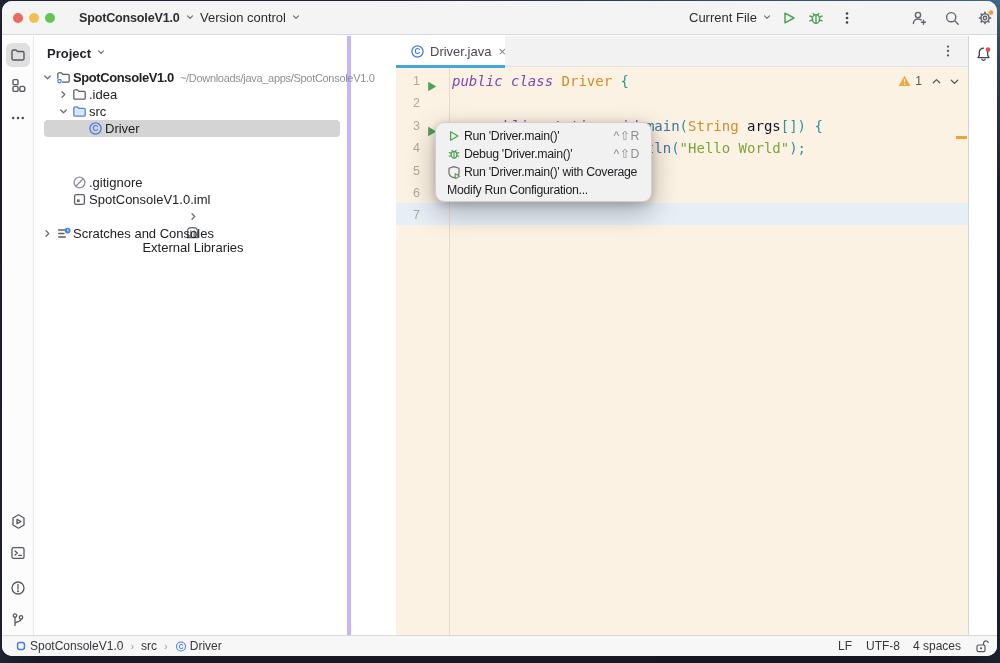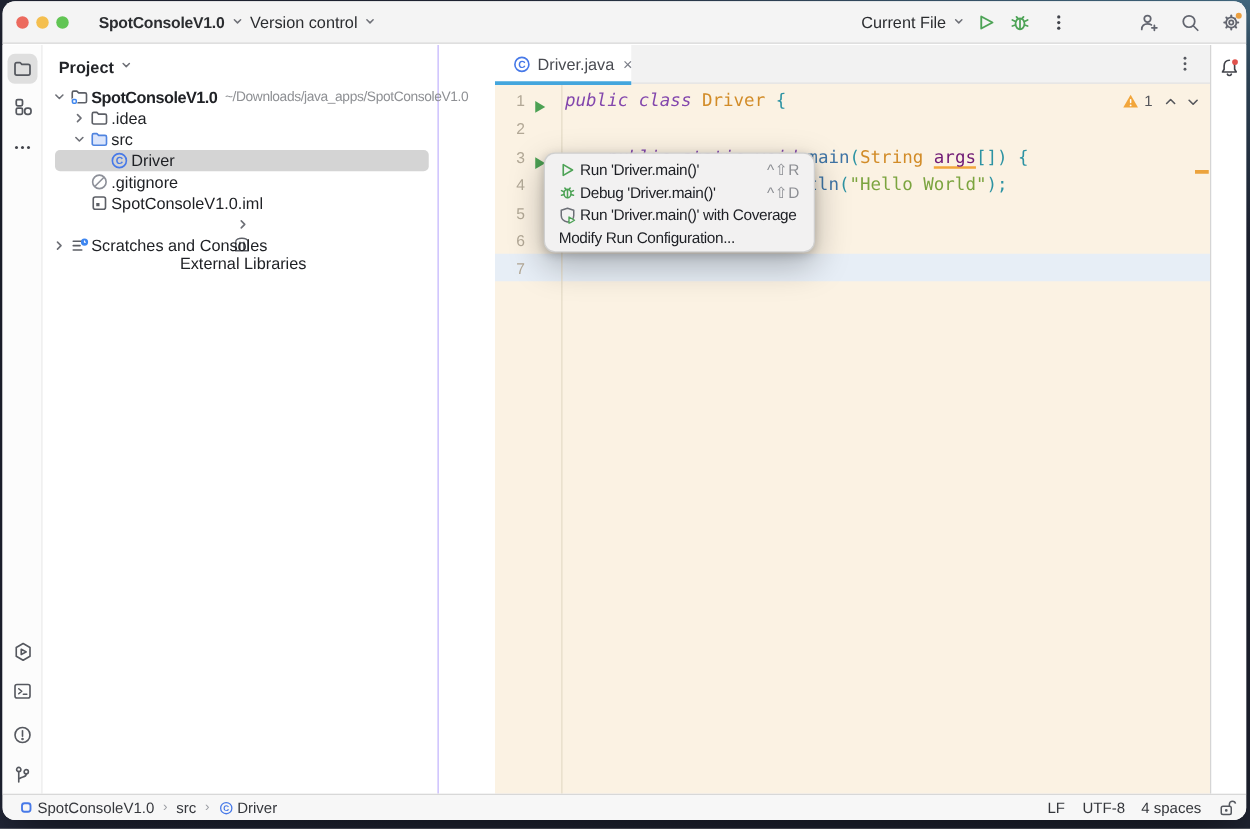--- a/index.html
+++ b/index.html
@@ -39,21 +39,21 @@
   }
   .stripe-btn { position:absolute; left:4px; width:24px; height:24px; border-radius:6px;
     display:flex; align-items:center; justify-content:center; }
   .stripe-btn.active { background:#dfdfdf; }
   .stripe-right {
     position:absolute; right:0; top:0; bottom:0; width:29px;
     background:#ffffff; border-left:1px solid #d5d5d5;
   }
   
   .project-panel { position:absolute; left:33px; top:0; bottom:0; width:316px;
-    background:#ffffff; border-right:1px solid #c4b5fd; }
+    background:#ffffff; border-right:4px solid #c4b5fd; }
   .pp-header { position:absolute; left:12px; top:8px; height:18px; font-size:13px;
     font-weight:bold; color:#222428; display:flex; align-items:center; }
   .tree { position:absolute; left:0; top:33px; right:0; }
   .tree-row { position:relative; height:17px; display:flex; align-items:center;
     font-size:13px; color:#202226; white-space:nowrap; }
   .tree-row .sel-bg { position:absolute; left:9px; right:7px; top:0; bottom:0;
     background:#d4d4d4; border-radius:4px; }
   .t-chev { width:16px; height:16px; flex:none; display:flex; align-items:center;
     justify-content:center; position:relative; }
   .t-icon { width:16px; height:16px; flex:none; display:flex; align-items:center;
@@ -79,21 +79,21 @@
   .crow { position:relative; height:22.4px; white-space:pre; }
   .ln { position:absolute; left:0; top:0; width:24px; text-align:right; color:#b2a896;
     font-size:12.5px; line-height:22.4px; font-family:"Liberation Sans", sans-serif; }
   .run-glyph { position:absolute; left:31px; top:6px; width:10px; height:10px; }
   .codetext { position:absolute; left:56px; top:0; }
   .kw { color:#8347ad; font-style:italic; }
   .cls { color:#d28c28; }
   .mth { color:#3f74a5; }
   .brc { color:#2d93a3; }
   .str { color:#7ba43f; }
-  .prm { color:#701a75; text-decoration:underline; text-decoration-color:#f2a63b;
+  .prm { color:#0f172a; text-decoration-color:#f2a63b;
     text-decoration-thickness:2px; text-underline-offset:3px; }
   .inspections { position:absolute; right:8px; top:5px; height:16px; display:flex;
     align-items:center; font-size:12px; color:#55575c; }
   .scroll-mark { position:absolute; right:1px; top:68px; width:11px; height:3px; background:#eca33c; }
   
   .ctx-menu { position:absolute; left:433px; top:121px; width:217px; height:80px;
     background:#f2f1f1; border:1px solid #cfcfcf; border-radius:9px;
     box-shadow:0 10px 28px rgba(0,0,0,.28), 0 2px 8px rgba(0,0,0,.18);
     padding:4px 0; z-index:50; }
   .ctx-item { position:relative; height:18px; display:flex; align-items:center;
@@ -325,21 +325,21 @@
           <span class="sel-bg"></span>
           <span class="t-icon">
             <svg width="15" height="15" viewBox="0 0 15 15">
                 <circle cx="7.5" cy="7.5" r="5.6" fill="none" stroke="#4779e8" stroke-width="1.3"></circle>
                 <text x="7.5" y="10.4" font-size="8.2" font-family="Liberation Sans, sans-serif" font-weight="bold" fill="#4779e8" text-anchor="middle">C</text>
               </svg>
           </span>
           <span class="t-label">Driver</span>
         </div>
 
-        <div class="tree-row" style="padding-left:36px;">
+        <div class="tree-row" style="padding-left:36px;margin-top:37px;">
           <span class="t-icon">
             <svg width="15" height="15" viewBox="0 0 15 15">
                 <g fill="none" stroke="#8d9099" stroke-width="1.3">
                   <circle cx="7.5" cy="7.5" r="5.4"></circle>
                   <path d="M3.8 11.2 L11.2 3.8"></path>
                 </g>
               </svg>
           </span>
           <span class="t-label">.gitignore</span>
         </div>

